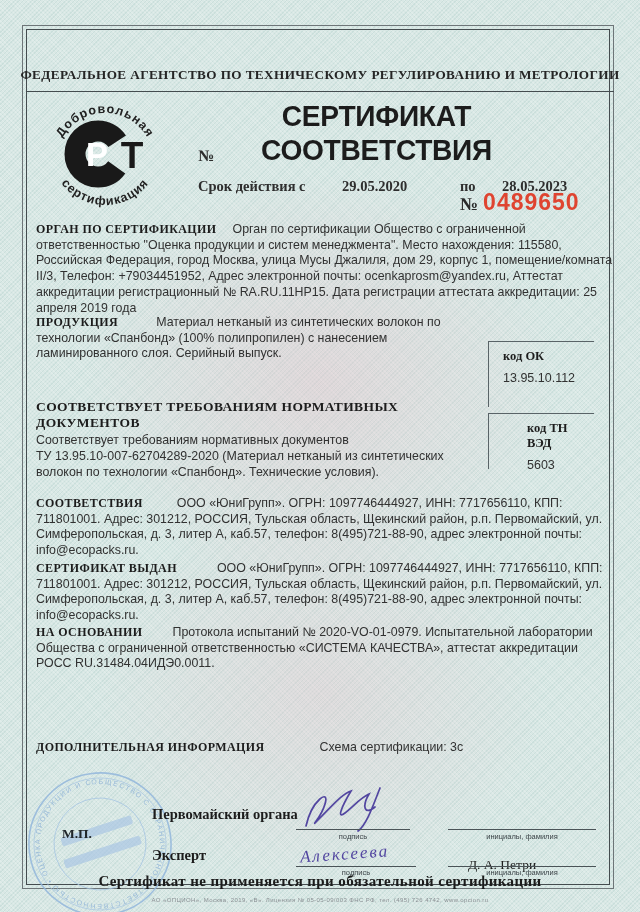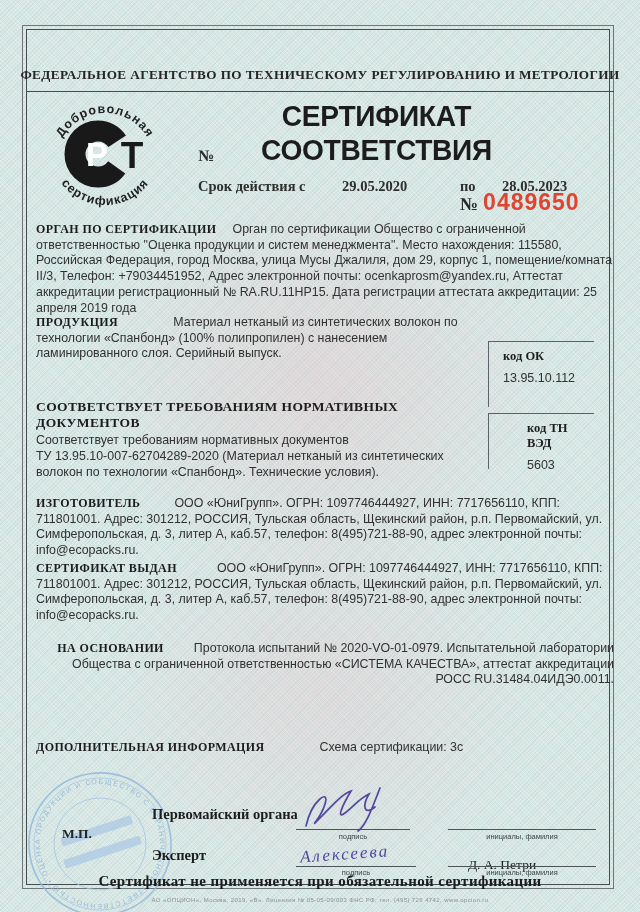--- a/index.html
+++ b/index.html
@@ -90,47 +90,47 @@
   <div class="abs blank-no">
     <span class="nsign">№</span>
     <span class="digits" id="blank-digits" style="color: rgb(223, 68, 48);">0489650</span>
   </div>
 
   <div class="abs sec" style="top:222px;">
     <p><span class="h" style="margin-right:16px;">ОРГАН ПО СЕРТИФИКАЦИИ</span><span>Орган по сертификации Общество с ограниченной ответственностью "Оценка продукции и систем менеджмента". Место нахождения: 115580, Российская Федерация, город Москва, улица Мусы Джалиля, дом 29, корпус 1, помещение/комната II/3, Телефон: +79034451952, Адрес электронной почты: ocenkaprosm@yandex.ru, Аттестат аккредитации регистрационный № RA.RU.11НР15. Дата регистрации аттестата аккредитации: 25 апреля 2019 года</span></p>
   </div>
 
   <div class="abs sec narrow" style="top:315px;">
-    <p><span class="h" style="margin-right:55px;">ПРОДУКЦИЯ</span><span>Материал нетканый из синтетических волокон по технологии «Спанбонд»  (100% полипропилен) с нанесением ламинированного слоя. Серийный выпуск.</span></p>
+    <p><span class="h" style="margin-right:38px;">ПРОДУКЦИЯ</span><span>Материал нетканый из синтетических волокон по технологии «Спанбонд»  (100% полипропилен) с нанесением ламинированного слоя. Серийный выпуск.</span></p>
   </div>
 
   <div class="abs codebox" style="top:320px;height:66px;margin-top:21px;">
     <div class="cl">код ОК</div>
     <div class="cv">13.95.10.112</div>
   </div>
 
   <div class="abs sec headed narrow" style="top:399px;">
     <p><span class="h" style="font-size:13.5px;">СООТВЕТСТВУЕТ ТРЕБОВАНИЯМ НОРМАТИВНЫХ ДОКУМЕНТОВ</span><span class="prewrap">Соответствует требованиям нормативных документов
 ТУ 13.95.10-007-62704289-2020 (Материал нетканый из синтетических волокон по технологии «Спанбонд». Технические условия).</span></p>
   </div>
 
   <div class="abs codebox" style="top:413px;height:56px;padding-left:38px;">
     <div class="cl">код ТН ВЭД</div>
     <div class="cv">5603</div>
   </div>
 
   <div class="abs sec" style="top:496px;">
-    <p><span class="h" style="margin-right:34px;">ИЗГОТОВИТЕЛЬ</span><span>ООО «ЮниГрупп». ОГРН: 1097746444927, ИНН: 7717656110, КПП: 711801001. Адрес: 301212, РОССИЯ, Тульская область, Щекинский район, р.п. Первомайский, ул. Симферопольская, д. 3, литер А, каб.57, телефон: 8(495)721-88-90, адрес электронной почты: info@ecopacks.ru.</span></p>
+    <p><span class="h" style="margin-right:34px;">СООТВЕТСТВИЯ</span><span>ООО «ЮниГрупп». ОГРН: 1097746444927, ИНН: 7717656110, КПП: 711801001. Адрес: 301212, РОССИЯ, Тульская область, Щекинский район, р.п. Первомайский, ул. Симферопольская, д. 3, литер А, каб.57, телефон: 8(495)721-88-90, адрес электронной почты: info@ecopacks.ru.</span></p>
   </div>
 
   <div class="abs sec" style="top:561px;">
     <p><span class="h" style="margin-right:40px;">СЕРТИФИКАТ ВЫДАН</span><span>ООО «ЮниГрупп». ОГРН: 1097746444927, ИНН: 7717656110, КПП: 711801001. Адрес: 301212, РОССИЯ, Тульская область, Щекинский район, р.п. Первомайский, ул. Симферопольская, д. 3, литер А, каб.57, телефон: 8(495)721-88-90, адрес электронной почты: info@ecopacks.ru.</span></p>
   </div>
 
-  <div class="abs sec" style="top:641px;text-align:right;">
+  <div class="abs sec" style="top:625px;">
     <p><span class="h" style="margin-right:30px;">НА ОСНОВАНИИ</span><span>Протокола испытаний № 2020-VO-01-0979. Испытательной лаборатории Общества с ограниченной ответственностью «СИСТЕМА КАЧЕСТВА», аттестат аккредитации РОСС RU.31484.04ИДЭ0.0011.</span></p>
   </div>
 
   <div class="abs sec" style="top:740px;">
     <p><span class="h" style="margin-right:55px;">ДОПОЛНИТЕЛЬНАЯ ИНФОРМАЦИЯ</span><span>Схема сертификации: 3с</span></p>
   </div>
 
   <svg class="abs" style="left:22px;top:760px;" width="162" height="152" viewBox="0 0 162 152" opacity="0.85">
     <defs>
       <path id="stampRing" d="M 78 24 A 60 60 0 1 1 77.9 24"></path>

